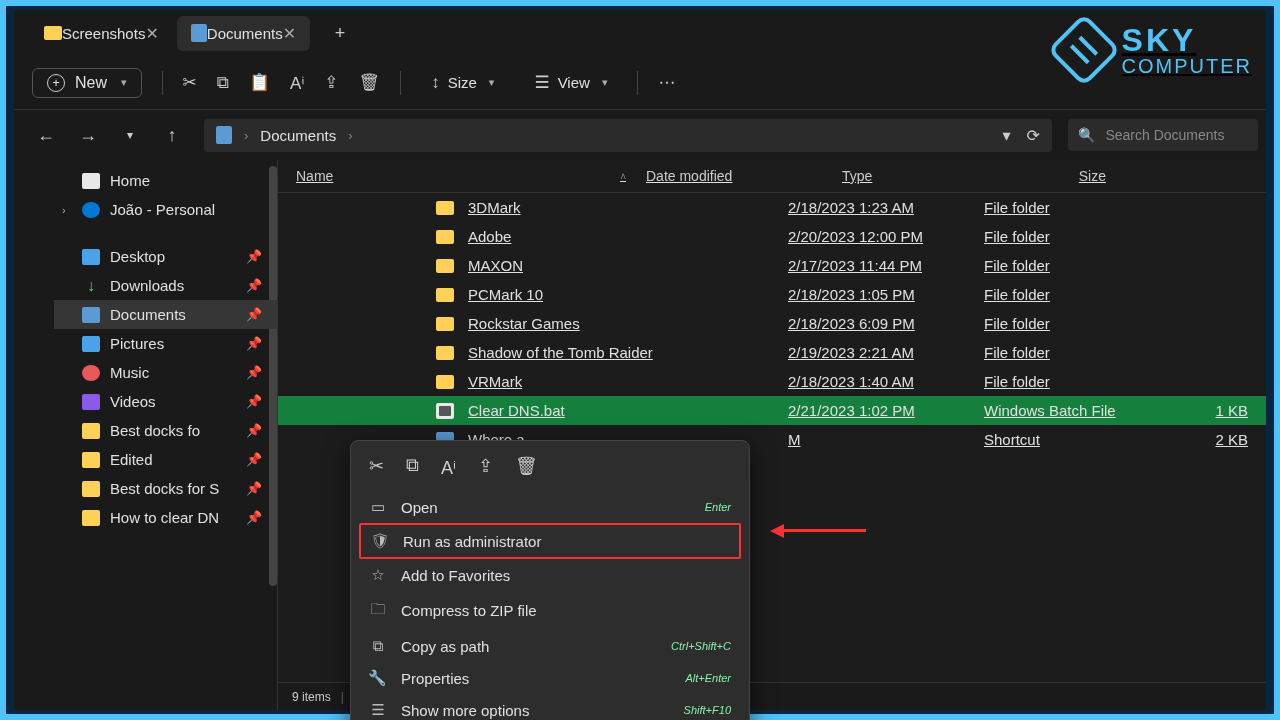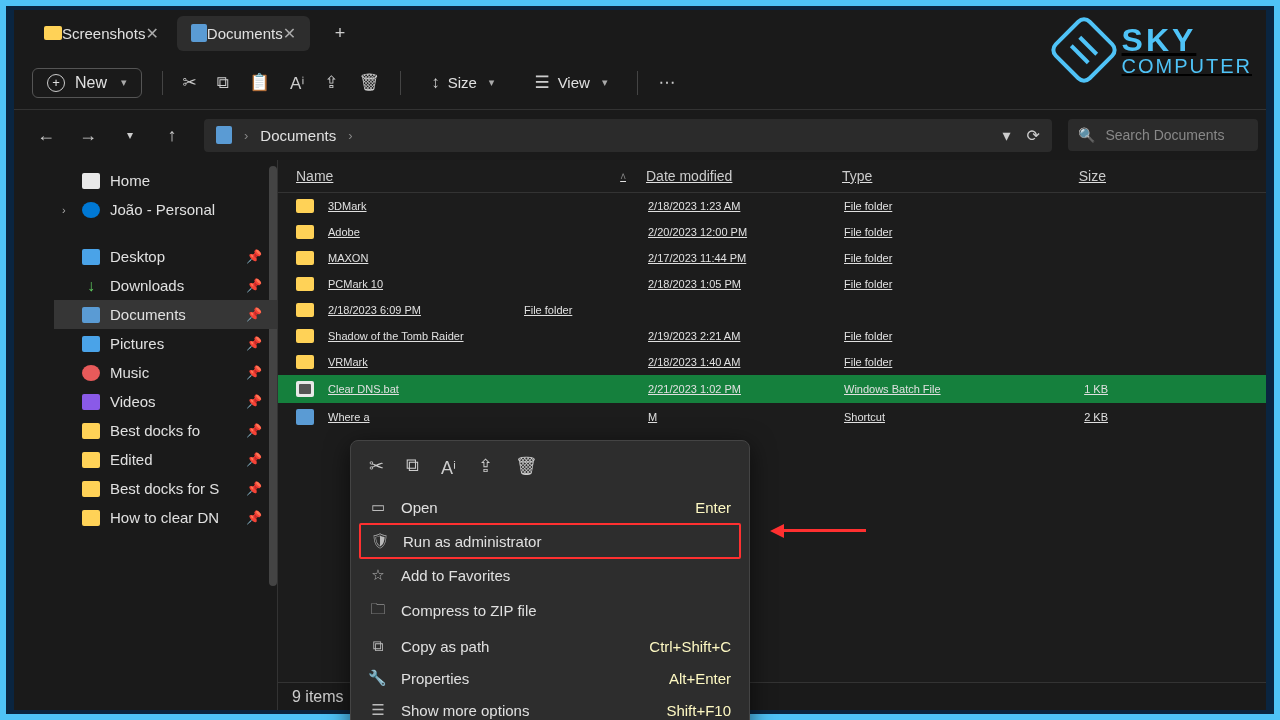--- a/index.html
+++ b/index.html
@@ -46,38 +46,38 @@
 .ic-mus { background: #e85a5a; border-radius: 50%; }
 .ic-vid { background: #8a5ae8; }
 .ic-fold { background: #ffd257; }
 .main { flex: 1; background: #1c1c1c; display: flex; flex-direction: column; position: relative; text-decoration: underline; }
 .cols { display: flex; padding: 8px 18px; font-size: 14px; color: #ccc; border-bottom: 1px solid #333; }
 .c-name { width: 350px; display: flex; align-items: center; gap: 8px; }
 .c-date { width: 196px; }
 .c-type { width: 164px; }
 .c-size { width: 100px; text-align: right; }
 .sort-ind { font-size: 10px; color: #888; margin-left: auto; margin-right: 20px; }
-.row { display: flex; padding: 6px 18px; font-size: 11px; color: #e0e0e0; align-items: center; }
+.row { display: flex; padding: 6px 18px; font-size: 15px; color: #e0e0e0; align-items: center; justify-content: flex-end; }
 .row.sel { background: #15803d; }
 .row .fic { width: 18px; height: 14px; background: #ffd257; border-radius: 2px; margin-right: 14px; }
 .row .bic { width: 18px; height: 16px; background: #e8e8e8; border-radius: 2px; margin-right: 14px; position: relative; }
 .row .bic::after { content: ""; position: absolute; inset: 3px; background: #555; border-radius: 1px; }
 .row .lic { width: 18px; height: 16px; background: #5a9bd4; border-radius: 2px; margin-right: 14px; }
 .rn { width: 320px; white-space: nowrap; overflow: hidden; text-overflow: ellipsis; }
 .rd { width: 196px; }
 .rt { width: 164px; }
 .rs { width: 100px; text-align: right; }
-.status { position: absolute; left: 0; right: 0; bottom: 0; height: 28px; display: flex; align-items: center; gap: 10px; padding: 0 14px; font-size: 16px; color: #ccc; background: #1a1a1a; border-top: 1px solid #333; }
+.status { position: absolute; left: 0; right: 0; bottom: 0; height: 28px; display: flex; align-items: center; gap: 10px; padding: 0 14px; font-size: 12px; color: #ccc; background: #1a1a1a; border-top: 1px solid #333; }
 .status .sepb { color: #666; }
 .ctx { position: absolute; left: 350px; top: 440px; width: 400px; background: #2d2d2d; border: 1px solid #444; border-radius: 8px; padding: 8px; box-shadow: 0 6px 24px rgba(0,0,0,.6); }
 .ctx-quick { display: flex; gap: 22px; padding: 6px 10px 12px; }
 .ctx-quick .qic { color: #ccc; font-size: 18px; }
 .citem { display: flex; align-items: center; gap: 14px; padding: 7px 10px; font-size: 15px; color: #e0e0e0; border-radius: 4px; }
 .citem .cic { width: 18px; color: #bbb; font-size: 15px; display: flex; justify-content: center; }
-.citem .short { margin-left: auto; color: #fef9c3; font-size: 15px; }
+.citem .short { margin-left: auto; color: #86efac; font-size: 11px; font-style: italic; }
 .citem.hl { border: 2px solid #ff3030; border-radius: 2px; }
 .arrow-ann { position: absolute; left: 770px; top: 525px; width: 96px; height: 12px; }
 .arrow-ann .line { position: absolute; top: 4px; left: 14px; right: 0; height: 3px; background: #ff3030; }
 .arrow-ann .head { position: absolute; left: 0; top: -1px; width: 0; height: 0; border-right: 14px solid #ff3030; border-top: 7px solid transparent; border-bottom: 7px solid transparent; }
 .logo { position: absolute; right: 28px; top: 24px; display: flex; align-items: center; gap: 12px; }
 .logo-mark { width: 52px; height: 52px; border: 4px solid #4fc3f7; border-radius: 10px; transform: rotate(45deg); position: relative; }
 .logo-mark::before, .logo-mark::after { content: ""; position: absolute; background: #4fc3f7; }
 .logo-mark::before { width: 24px; height: 4px; top: 14px; left: 10px; }
 .logo-mark::after { width: 24px; height: 4px; top: 26px; left: 10px; }
 .logo-text { display: flex; flex-direction: column; line-height: 1; text-decoration: underline; }
@@ -253,20 +253,21 @@
           </div>
           <div class="row">
             <span class="fic"></span>
             <span class="rn">PCMark 10</span>
             <span class="rd">2/18/2023 1:05 PM</span>
             <span class="rt">File folder</span>
             <span class="rs"></span>
           </div>
           <div class="row">
             <span class="fic"></span>
+            <span class="rn">Rockstar Games</span>
             <span class="rd">2/18/2023 6:09 PM</span>
             <span class="rt">File folder</span>
             <span class="rs"></span>
           </div>
           <div class="row">
             <span class="fic"></span>
             <span class="rn">Shadow of the Tomb Raider</span>
             <span class="rd">2/19/2023 2:21 AM</span>
             <span class="rt">File folder</span>
             <span class="rs"></span>

